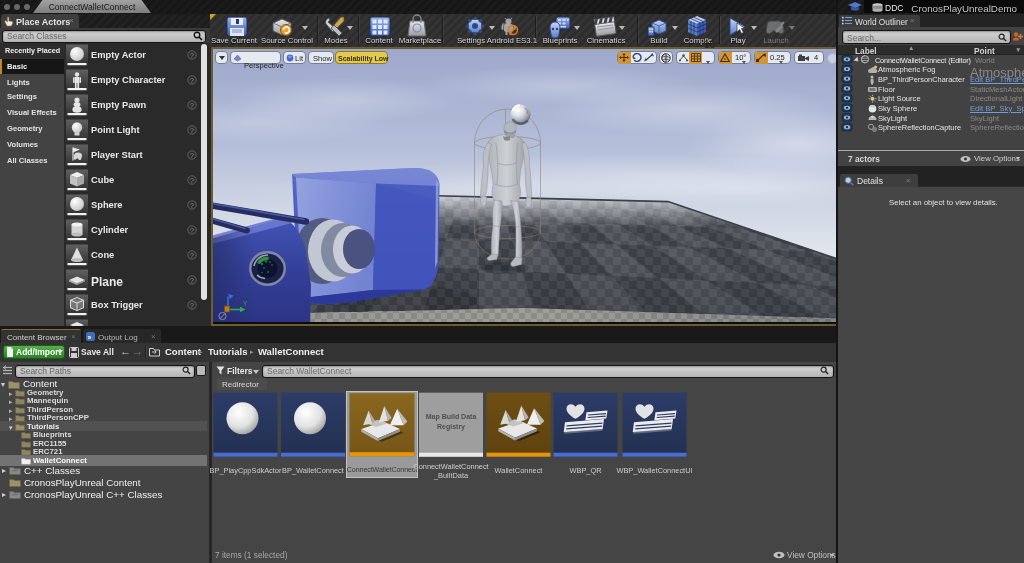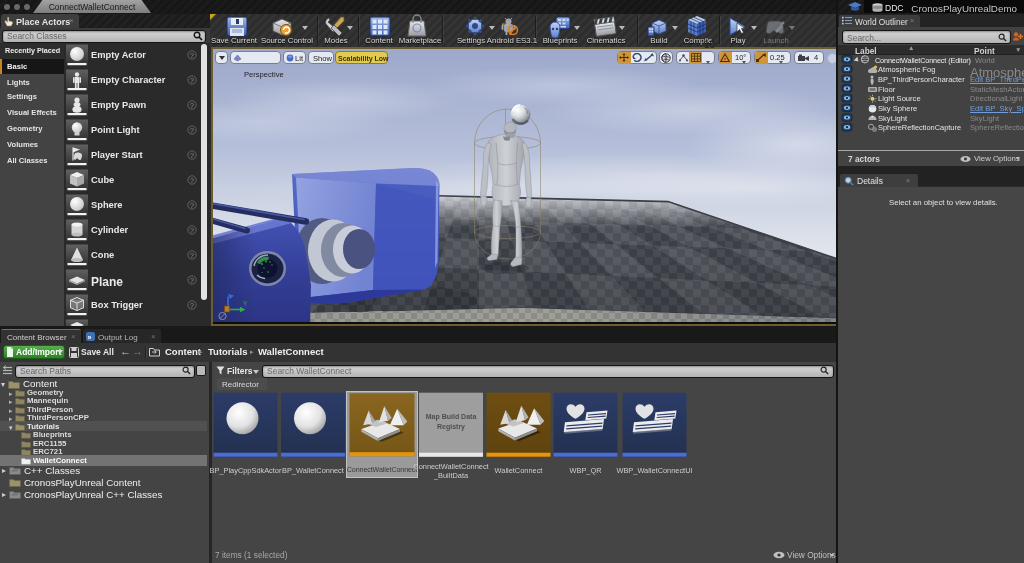--- a/index.html
+++ b/index.html
@@ -801,21 +801,21 @@
       <line x1="220" y1="318.5" x2="225" y2="313.5" stroke="#9aa2b0" stroke-width="1" opacity=".8"></line>
     </g>
 </svg>
 
 <div class="chip" style="left:215px;top:51px;width:13px;height:13px"></div>
 <div class="car" style="left:218.5px;top:56px;border-top-color:#333"></div>
 <div class="chip" style="left:230px;top:51px;width:51px;height:13px"></div>
 <svg class="a" style="left:233px;top:53.5px" width="9" height="8" viewBox="0 0 9 8">
     <path d="M1,5 L4.5,1 L8,5 L4.5,7 Z" fill="#7a86c8" stroke="#4a5590" stroke-width=".5"></path>
   </svg>
-<div class="tx" style="left:244px;top:71px;font-size:7.6px;color:#222">Perspective</div>
+<div class="tx" style="left:244px;top:62px;font-size:7.6px;color:#222">Perspective</div>
 <div class="chip" style="left:283px;top:51px;width:23px;height:13px"></div>
 <svg class="a" style="left:285.5px;top:53.5px" width="8" height="8" viewBox="0 0 8 8">
     <circle cx="4" cy="4" r="3.4" fill="#4a6ac8"></circle>
     <path d="M1.5,2.5 a3.4,3.4 0 0 1 5,0 L4,4.5 Z" fill="#7a96e0"></path>
   </svg>
 <div class="tx" style="left:295px;top:54.5px;font-size:7.6px;color:#222">Lit</div>
 <div class="chip" style="left:308px;top:51px;width:26px;height:13px"></div>
 <div class="tx" style="left:313px;top:54.5px;font-size:7.6px;color:#222">Show</div>
 <div class="chip" style="left:335px;top:51px;width:53px;height:13px;background:#e2ca4e;border-color:#8e7c20"></div>
 <div class="tx" style="left:338px;top:54.5px;font-size:7px;color:#3c3208;font-weight:bold">Scalability Low</div>

